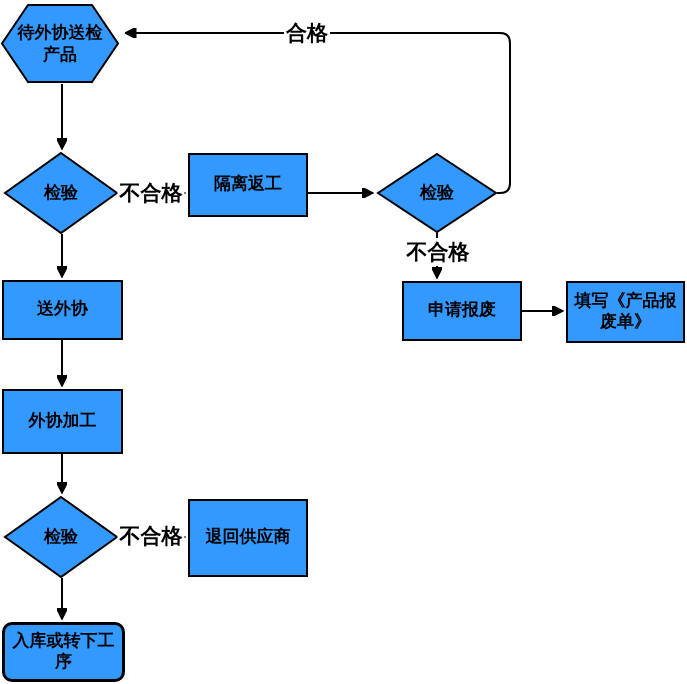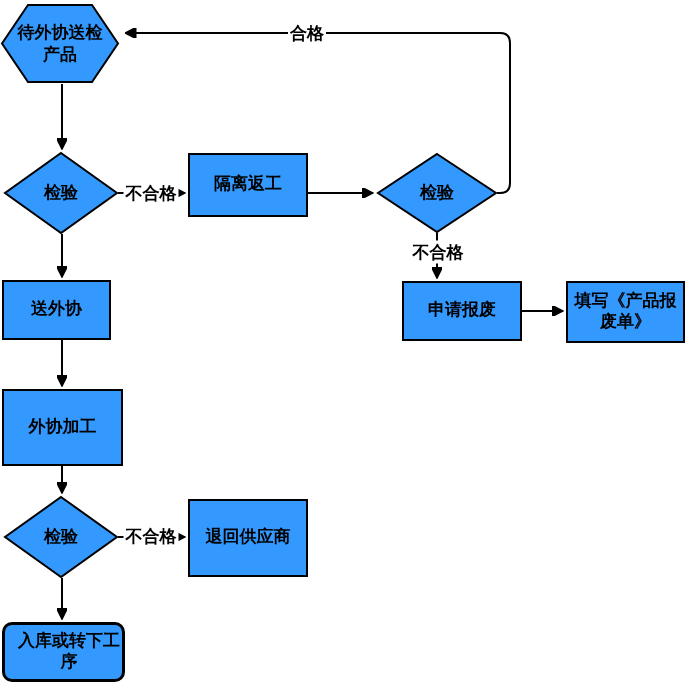--- a/index.html
+++ b/index.html
@@ -16,25 +16,25 @@
   #edges path { stroke:var(--line-color,#000); stroke-width:2; fill:none; }
   .node {
     position:absolute; display:flex; align-items:center; justify-content:center;
     text-align:center; font-weight:bold; font-size:17px; line-height:1.25;
     color:var(--text-color,#000); z-index:1;
   }
   .node > svg { position:absolute; left:0; top:0; width:100%; height:100%; overflow:visible; }
   .node .lbl { position:relative; z-index:1; word-break:break-all; }
   .shape { fill:var(--node-fill,#3399FF); stroke:var(--node-border,#000); stroke-width:2; }
   .rect-node { background:var(--node-fill,#3399FF); border:2px solid var(--node-border,#000);font-family:Liberation Mono, monospace; }
-  .round-node { border-radius:10px; border-width:3px;justify-content:flex-end; }
+  .round-node { border-radius:10px; border-width:3px; }
   .edge-label {
     position:absolute; transform:translate(-50%,-50%);
     background:var(--canvas-bg,#ffffff); color:var(--text-color,#000);
-    font-weight:bold; font-size:17px; padding:0 2px; white-space:nowrap; z-index:2;
+    font-weight:bold; font-size:21px; padding:0 2px; white-space:nowrap; z-index:2;
   }
 </style>
 </head>
 <body>
 
 <div id="canvas">
 
   <svg id="edges" viewBox="0 0 687 684">
     <defs>
       <marker id="arrow" viewBox="0 0 10 10" refX="8.5" refY="5" markerWidth="6" markerHeight="5" orient="auto-start-reverse">
@@ -80,25 +80,25 @@
   </div>
 
   <div class="node rect-node" style="left:566px;top:281px;width:119px;height:62px">
     <span class="lbl" style="width:106px">填写《产品报废单》</span>
   </div>
 
   <div class="node rect-node" style="left:402px;top:281px;width:120px;height:60px">
     <span class="lbl">申请报废</span>
   </div>
 
-  <div class="node rect-node" style="left:2px;top:280px;width:109px;height:60px">
+  <div class="node rect-node" style="left:2px;top:280px;width:121px;height:60px">
     <span class="lbl">送外协</span>
   </div>
 
-  <div class="node rect-node" style="left:2px;top:389px;width:121px;height:77px">
+  <div class="node rect-node" style="left:2px;top:389px;width:121px;height:65px">
     <span class="lbl">外协加工</span>
   </div>
 
   <div class="node" style="left:4px;top:496px;width:114px;height:82px">
     <svg viewBox="0 0 114 82" preserveAspectRatio="none">
       <polygon class="shape" points="57,1 113,41 57,81 1,41"></polygon>
     </svg>
     <span class="lbl">检验</span>
   </div>
 

